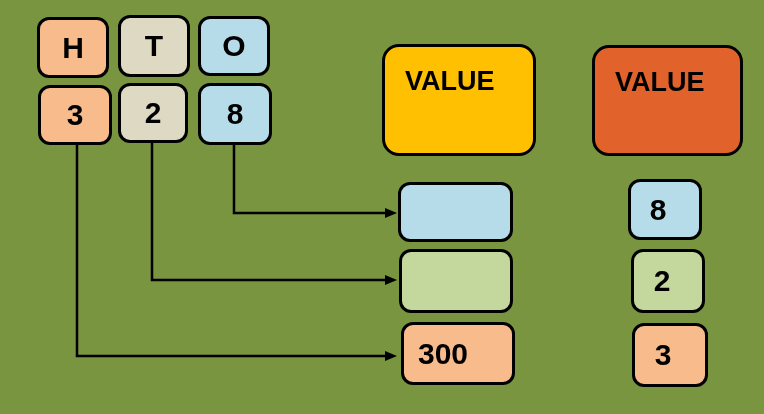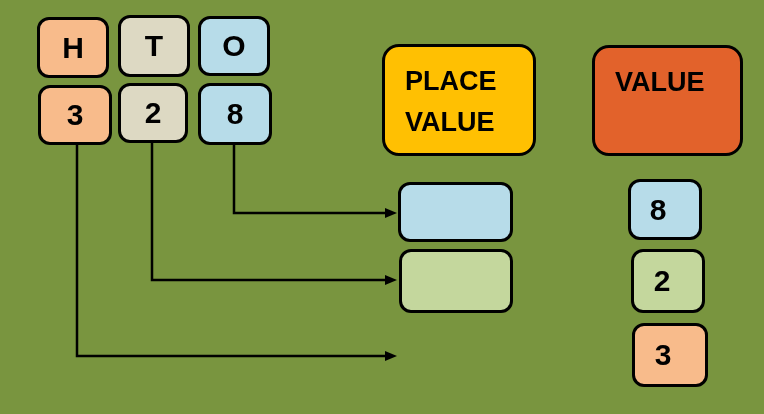--- a/index.html
+++ b/index.html
@@ -88,29 +88,29 @@
 
   <div class="box c-peach box-h">H</div>
   <div class="box c-beige box-t">T</div>
   <div class="box c-blue box-o">O</div>
 
   <div class="box c-peach box-d3">3</div>
   <div class="box c-beige box-d2">2</div>
   <div class="box c-blue box-d8">8</div>
 
   <div class="header header-place">
-    <div>PLACE</div>
     <div>VALUE</div>
   </div>
   <div class="header header-face">
     <div>VALUE</div>
   </div>
 
   <div class="box c-blue pv-ones"></div>
   <div class="box c-green pv-tens"></div>
+  <div class="box c-peach pv-hundreds">300</div>
 
   <div class="box c-blue fv-ones">8</div>
   <div class="box c-green fv-tens">2</div>
   <div class="box c-peach fv-hundreds">3</div>
 
   <svg class="arrows" viewBox="0 0 764 414" xmlns="http://www.w3.org/2000/svg">
     <defs>
       <marker id="arrowhead" markerUnits="userSpaceOnUse" markerWidth="12" markerHeight="10" viewBox="0 0 12 10" refX="2" refY="5" orient="auto">
         <path d="M0,0 L12,5 L0,10 Z"></path>
       </marker>

